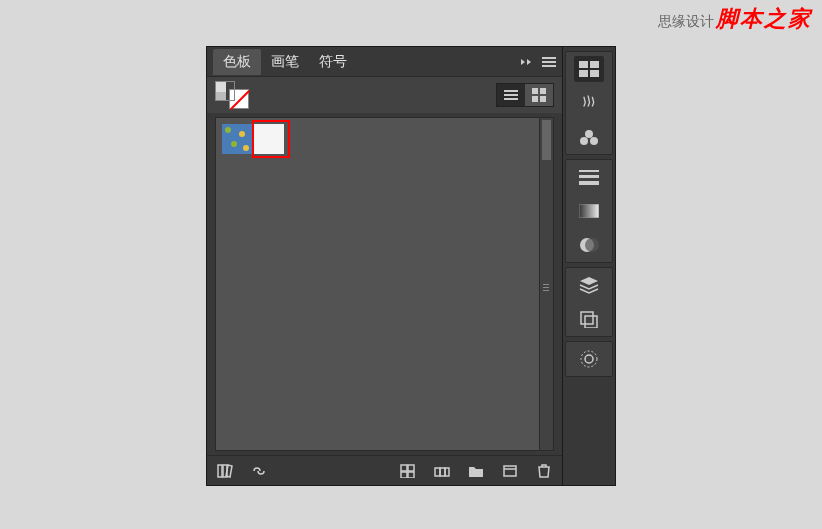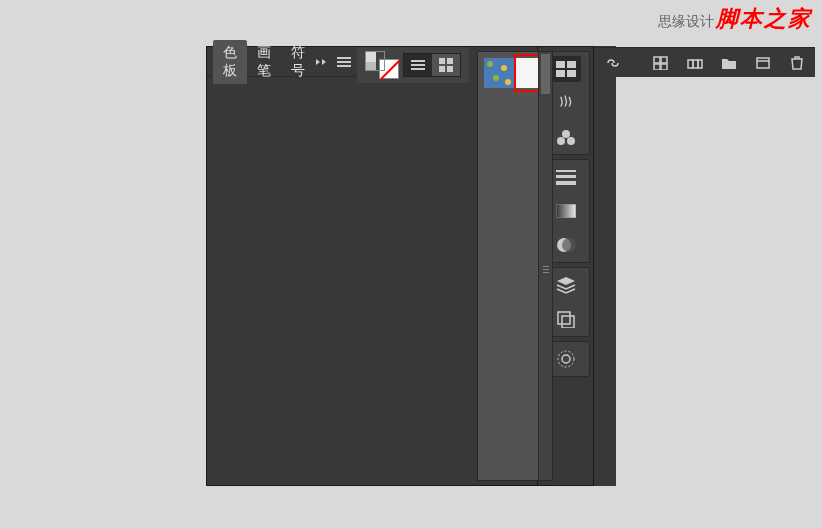--- a/index.html
+++ b/index.html
@@ -2,21 +2,21 @@
 <html><head>
 <meta charset="utf-8">
 <style>
 *{margin:0;padding:0;box-sizing:border-box;font-family:"Microsoft YaHei",sans-serif}
 body{width:822px;height:529px;background:#d9d9d9;position:relative;overflow:hidden}
 .watermark{position:absolute;top:4px;right:10px;text-align:left;z-index:10}
 .watermark-title{color:#ff0000;font-size:22px;font-weight:bold;font-style:italic;letter-spacing:2px}
 .watermark-title .prefix{color:#666;font-size:14px;font-style:normal;font-weight:normal;letter-spacing:0;margin-right:2px}
 .watermark-url{color:#ff6600;font-size:13px;margin-top:-2px}
 .panel-container{position:absolute;left:206px;top:46px;width:410px;height:440px;background:#383838;display:flex}
-.main-panel{width:332px;display:flex;flex-direction:row;border:1px solid #1a1a1a}
+.main-panel{width:374px;display:flex;flex-direction:column;border:1px solid #1a1a1a}
 .tabs{height:30px;display:flex;align-items:center;background:#383838;border-bottom:1px solid #2a2a2a;padding:0 6px}
 .tab{padding:4px 10px;color:#e5e5e5;font-size:14px;cursor:pointer}
 .tab.active{color:#e0e0e0;background:#535353;border-radius:2px 2px 0 0}
 .tabs-right{margin-left:auto;display:flex;gap:8px;align-items:center;color:#888}
 .toolbar-row{height:36px;display:flex;align-items:center;padding:4px 8px;background:#424242;gap:4px}
 .color-chips{position:relative;width:34px;height:28px}
 .chip{position:absolute;width:20px;height:20px;border:1px solid #888}
 .chip.front{left:0;top:0;z-index:2;overflow:hidden}
 .chip.back{right:0;bottom:0;background:#fff;z-index:1}
 .chip.back::after{content:"";position:absolute;left:-3px;top:50%;width:26px;height:2px;background:#ff0000;transform:rotate(-45deg)}

